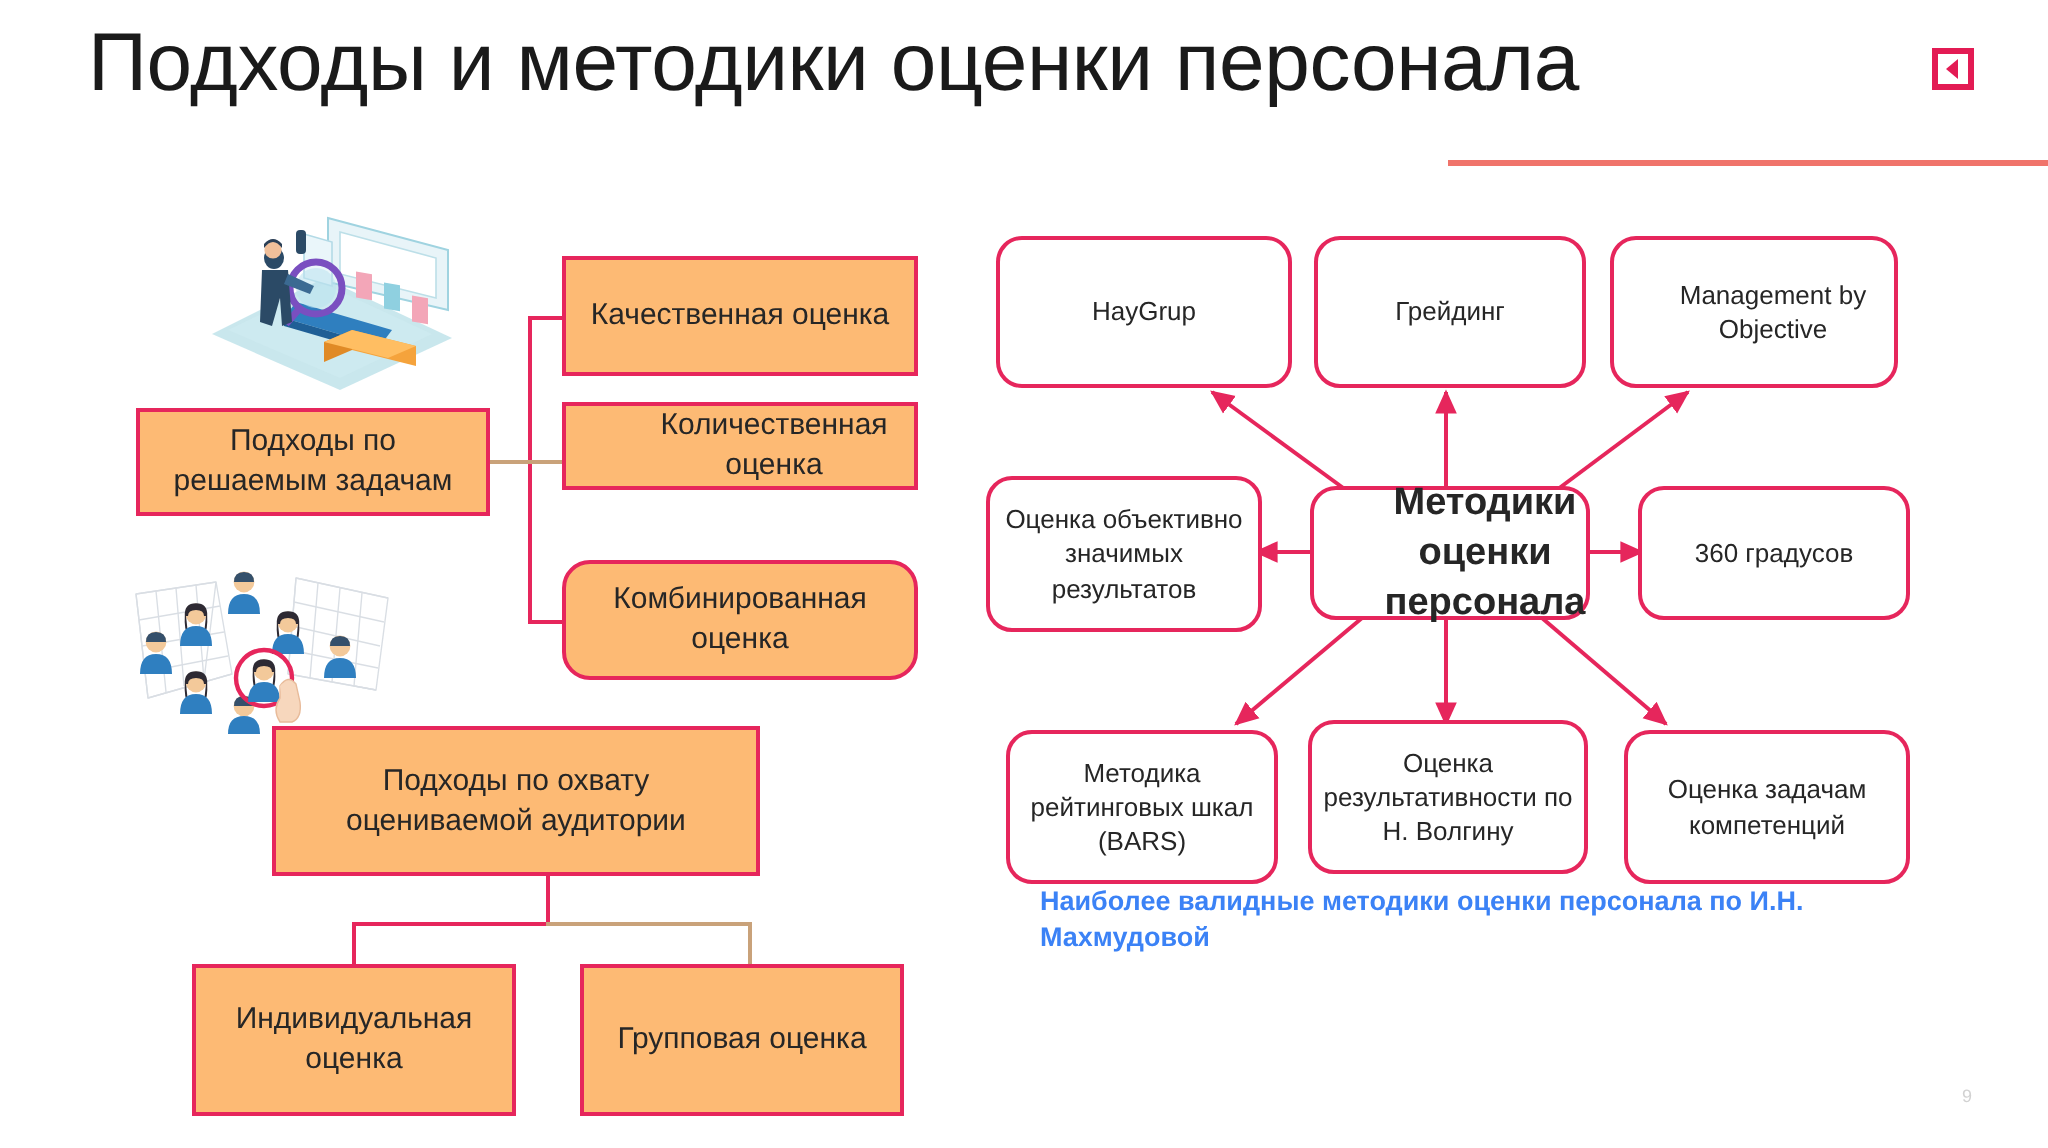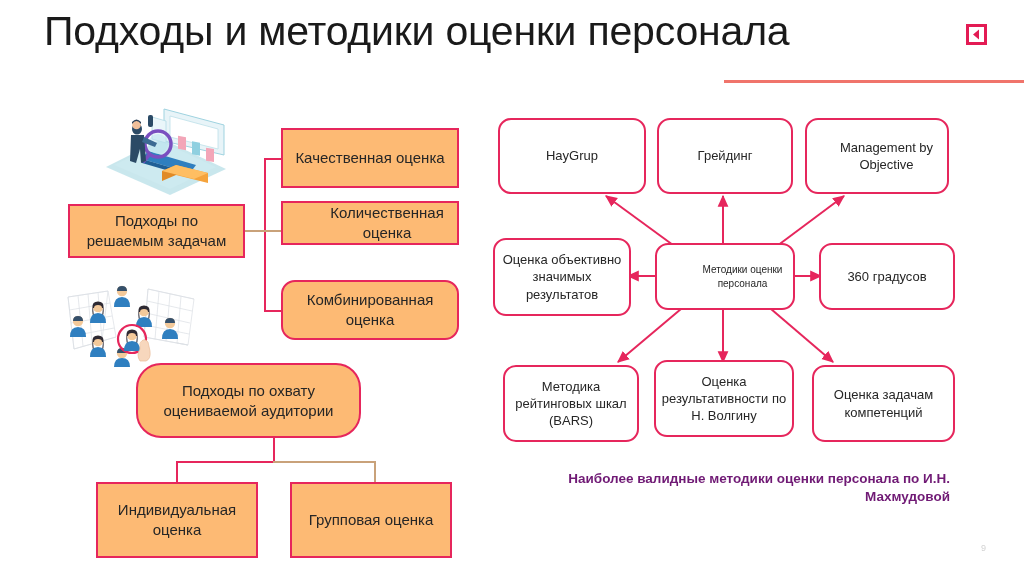--- a/index.html
+++ b/index.html
@@ -91,22 +91,22 @@
     align-items: center;
     justify-content: center;
     text-align: center;
     font-size: 13px;
     line-height: 1.33;
     color: #262626;
     padding: 2px 5px;
     z-index: 3;
   }
   .round-node.center {
-    font-weight: normal;
-    font-size: 10px;
+    font-weight: bold;
+    font-size: 19px;
     padding-left: 40px;
   }
 
   
   .conn {
     position: absolute;
     background: #e6265c;
     z-index: 1;
   }
   .conn.tan { background: #c9a27a; }
@@ -119,27 +119,27 @@
     width: 1024px;
     height: 574px;
     z-index: 2;
     pointer-events: none;
   }
 
   
   #caption {
     position: absolute;
     left: 520px;
-    top: 470px;
+    top: 442px;
     width: 430px;
-    text-align: right;
+    text-align: left;
     font-size: 13.5px;
     font-weight: bold;
     line-height: 1.35;
-    color: #701a75;
+    color: #3b82f6;
   }
 
   
   .illus { position: absolute; z-index: 1; }
 </style>
 </head>
 <body>
 
 <div id="slide">
 
@@ -269,21 +269,21 @@
   <div class="rect-node" style="left:281px; top:201px; width:178px; height:44px;padding-left:40px;">Количественная оценка</div>
 
   <div class="rect-node" style="left:281px; top:280px; width:178px; height:60px;border-radius:14px;">Комбинированная оценка</div>
 
   <div class="conn" style="left:273px; top:437px; width:2px; height:25px;"></div>
   <div class="conn" style="left:176px; top:461px; width:99px; height:2px;"></div>
   <div class="conn tan" style="left:273px; top:461px; width:103px; height:2px;"></div>
   <div class="conn" style="left:176px; top:461px; width:2px; height:22px;"></div>
   <div class="conn tan" style="left:374px; top:461px; width:2px; height:22px;"></div>
 
-  <div class="rect-node" style="left:136px; top:363px; width:225px; height:75px;border-radius:25px;">Подходы по охвату оцениваемой аудитории</div>
+  <div class="rect-node" style="left:136px; top:363px; width:244px; height:75px;">Подходы по охвату оцениваемой аудитории</div>
 
   <div class="rect-node" style="left:96px; top:482px; width:162px; height:76px;">Индивидуальная оценка</div>
 
   <div class="rect-node" style="left:290px; top:482px; width:162px; height:76px;">Групповая оценка</div>
 
   <svg id="arrow-layer">
     <defs>
       <marker id="ah" markerWidth="7" markerHeight="7" refX="5.4" refY="3" orient="auto" markerUnits="strokeWidth">
         <path d="M0,0.3 L6,3 L0,5.7 z" fill="#e6265c"></path>
       </marker>

